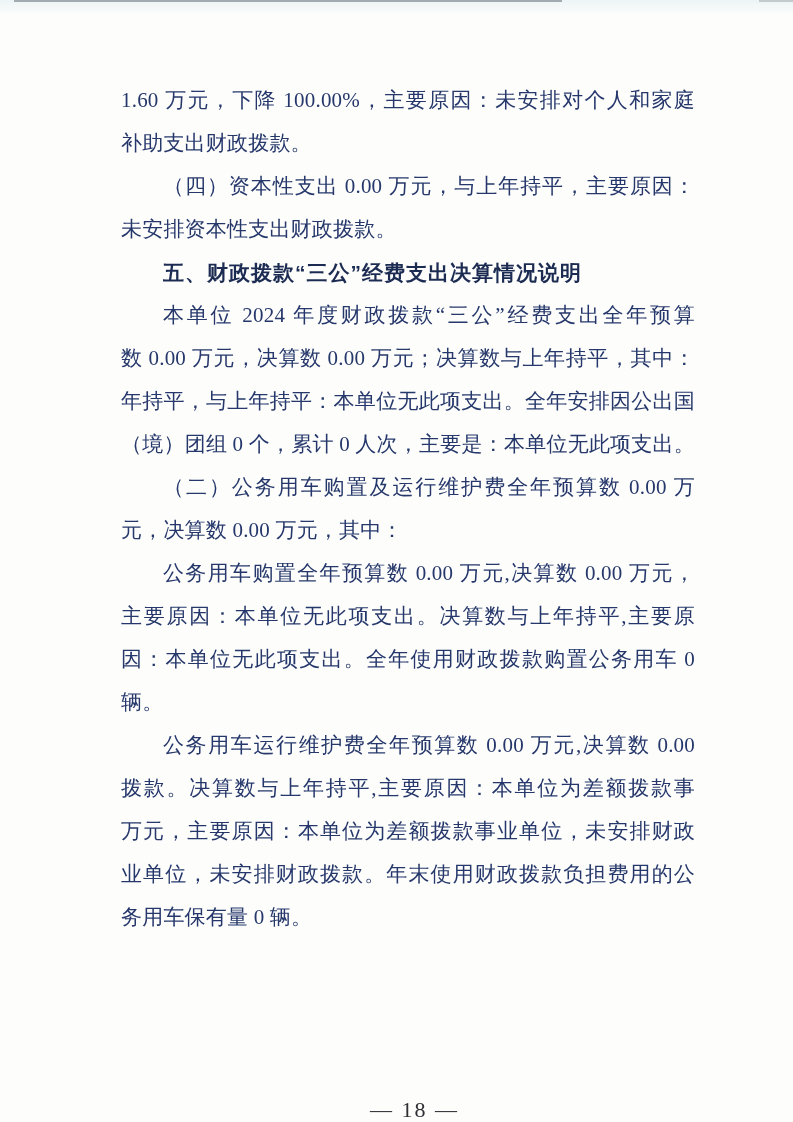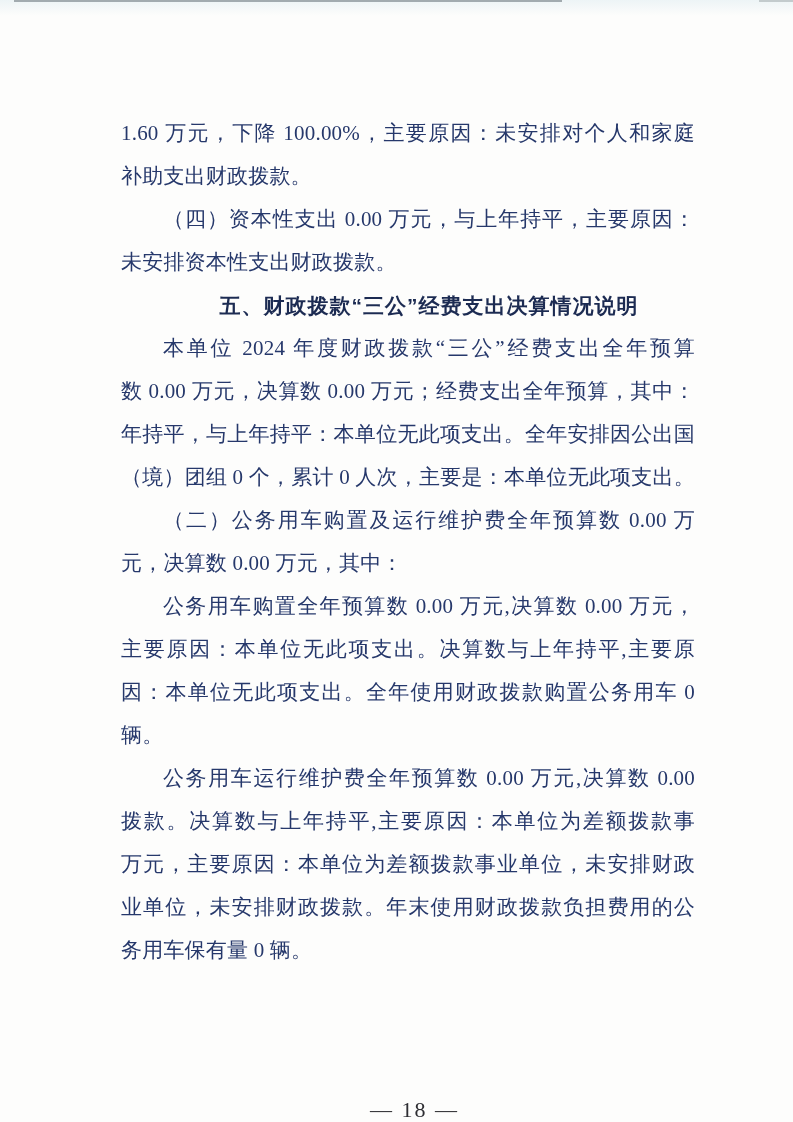--- a/index.html
+++ b/index.html
@@ -32,21 +32,21 @@
   }
   .top-edge-right {
     position: absolute;
     top: 0; right: 0;
     width: 34px; height: 2px;
     background: #c3cbcd;
   }
   .content {
     position: absolute;
     left: 121px;
-    top: 112px;
+    top: 79px;
     width: 574px;
     font-size: 21px;
     color: #26386b;
     letter-spacing: 0.2px;
   }
   .line {
     height: 43px;
     line-height: 43px;
     text-align: left;
   }
@@ -57,21 +57,20 @@
     text-justify: inter-character;
   }
   .indent {
     text-indent: 2em;
   }
   .heading {
     font-family: "Liberation Sans", "DejaVu Sans", sans-serif;
     font-weight: 900;
     color: #1c2b52;
     letter-spacing: 1px;
-    text-align: center;
   }
   .footer {
     position: absolute;
     top: 1096px;
     left: 0;
     width: 100%;
     box-sizing: border-box;
     padding-left: 36px;
     text-align: center;
     font-size: 22px;
@@ -89,21 +88,21 @@
   <div class="top-edge-left"></div>
   <div class="top-edge-right"></div>
 
   <div class="content">
     <div class="line just">1.60 万元，下降 100.00%，主要原因：未安排对个人和家庭</div>
     <div class="line">补助支出财政拨款。</div>
     <div class="line indent just">（四）资本性支出 0.00 万元，与上年持平，主要原因：</div>
     <div class="line">未安排资本性支出财政拨款。</div>
     <div class="line indent heading">五、财政拨款“三公”经费支出决算情况说明</div>
     <div class="line indent just">本单位 2024 年度财政拨款“三公”经费支出全年预算</div>
-    <div class="line just">数 0.00 万元，决算数 0.00 万元；经费支出全年预算，其中：</div>
+    <div class="line just">数 0.00 万元，决算数 0.00 万元；决算数与上年持平，其中：</div>
     <div class="line just">年持平，与上年持平：本单位无此项支出。全年安排因公出国</div>
     <div class="line just">（境）团组 0 个，累计 0 人次，主要是：本单位无此项支出。</div>
     <div class="line indent just">（二）公务用车购置及运行维护费全年预算数 0.00 万</div>
     <div class="line">元，决算数 0.00 万元，其中：</div>
     <div class="line indent just">公务用车购置全年预算数 0.00 万元,决算数 0.00 万元，</div>
     <div class="line just">主要原因：本单位无此项支出。决算数与上年持平,主要原</div>
     <div class="line just">因：本单位无此项支出。全年使用财政拨款购置公务用车 0</div>
     <div class="line">辆。</div>
     <div class="line indent just">公务用车运行维护费全年预算数 0.00 万元,决算数 0.00</div>
     <div class="line just">拨款。决算数与上年持平,主要原因：本单位为差额拨款事</div>

